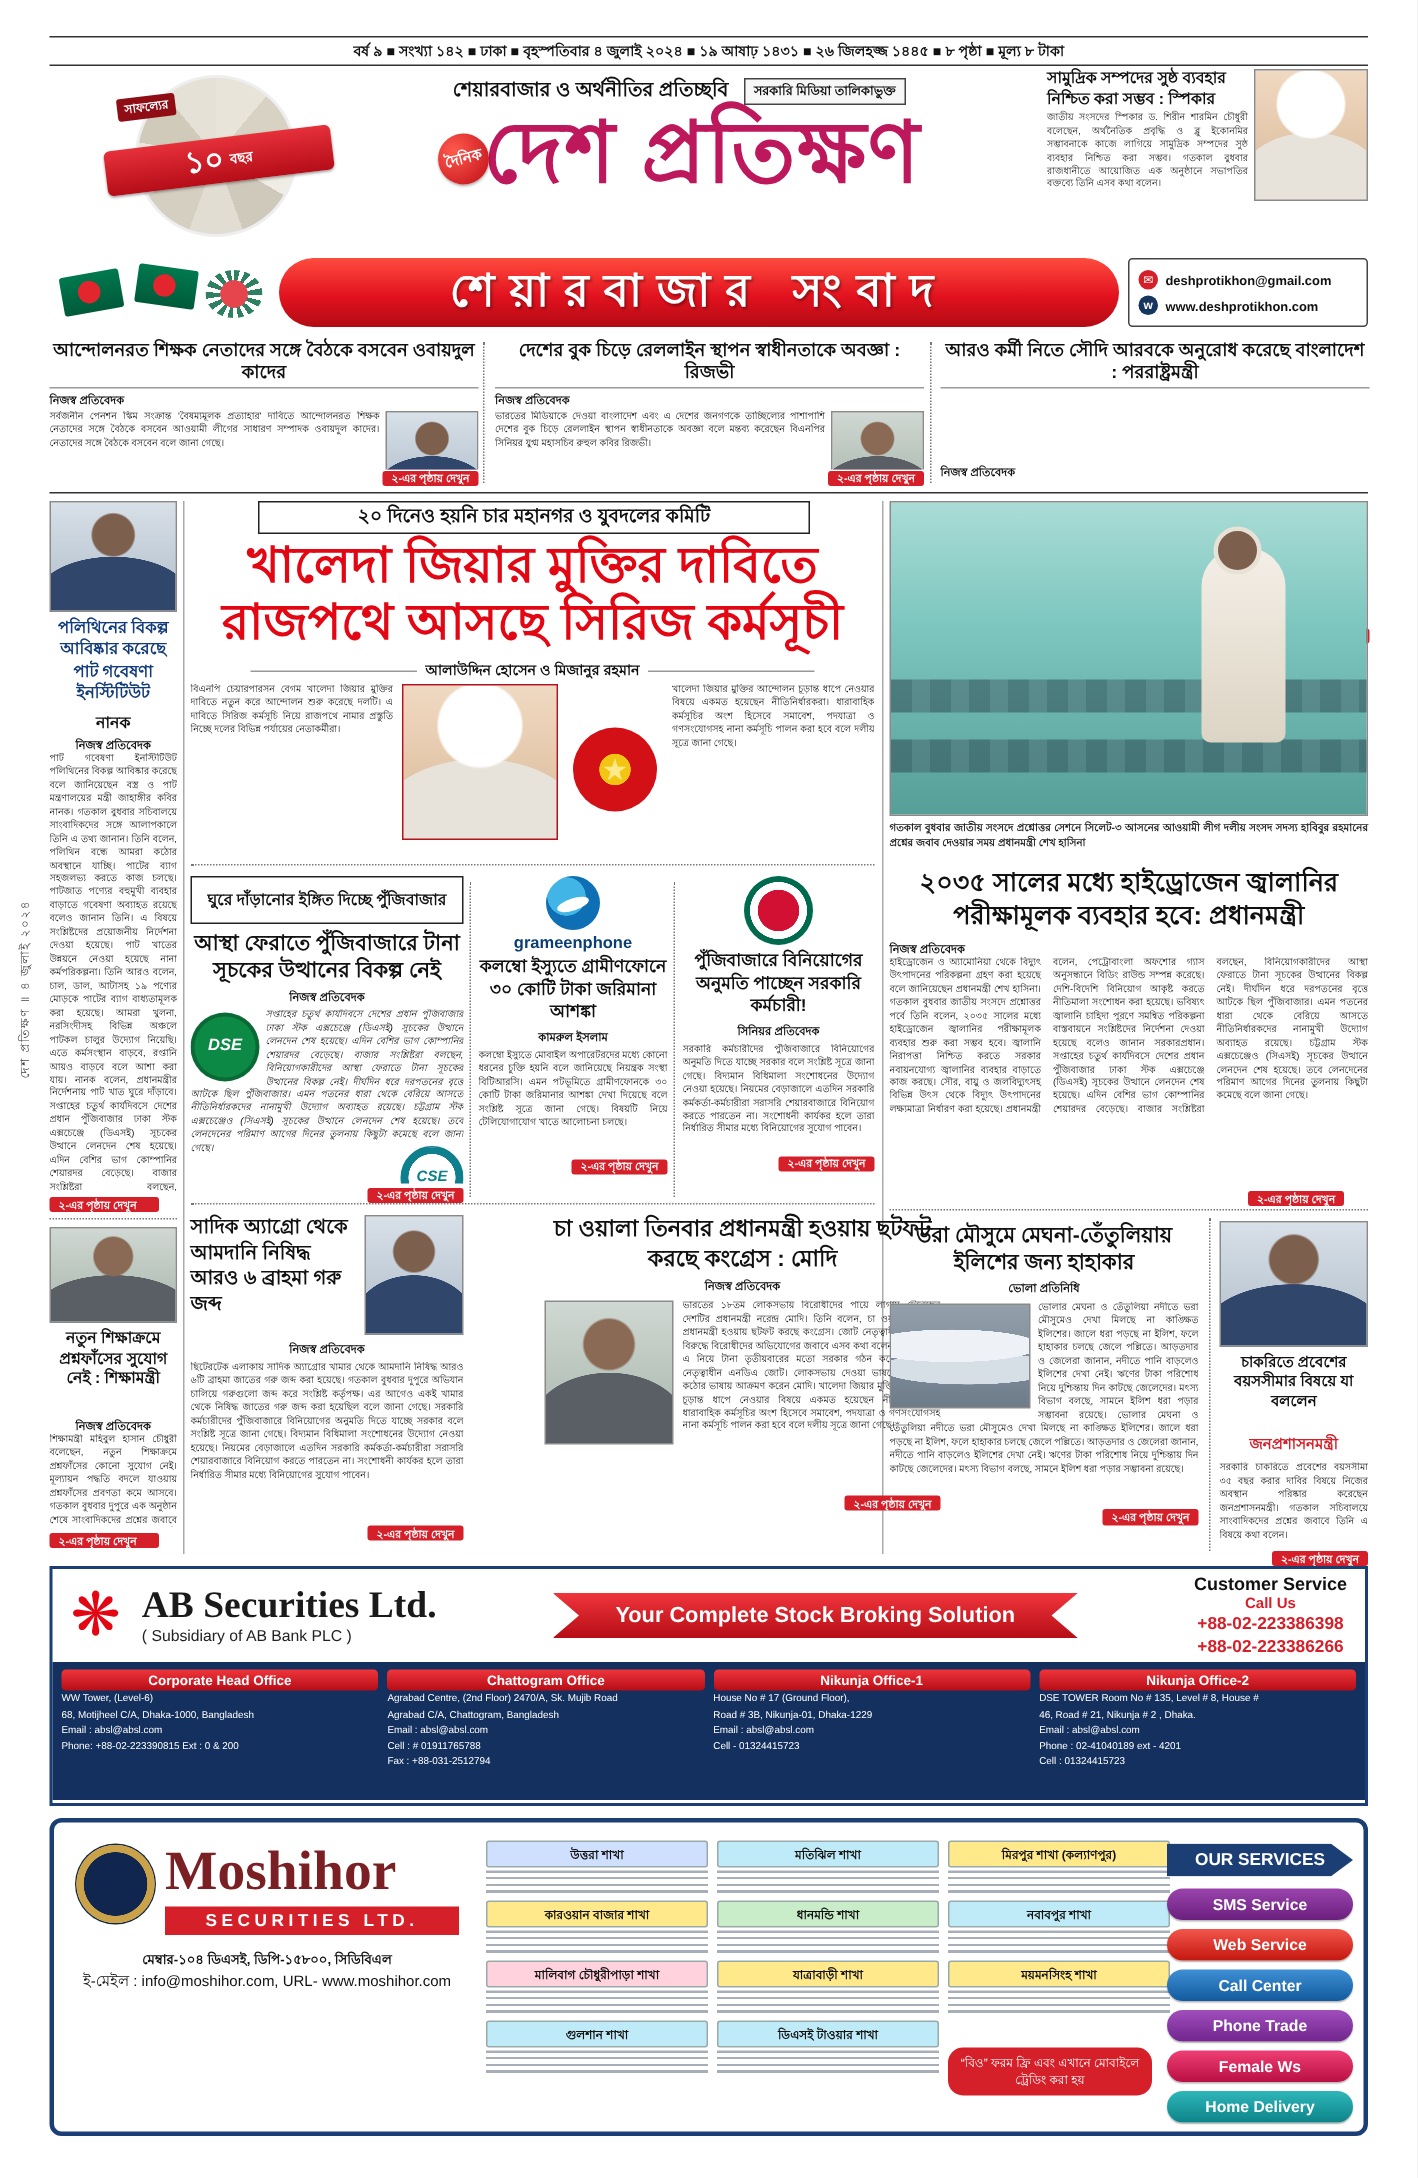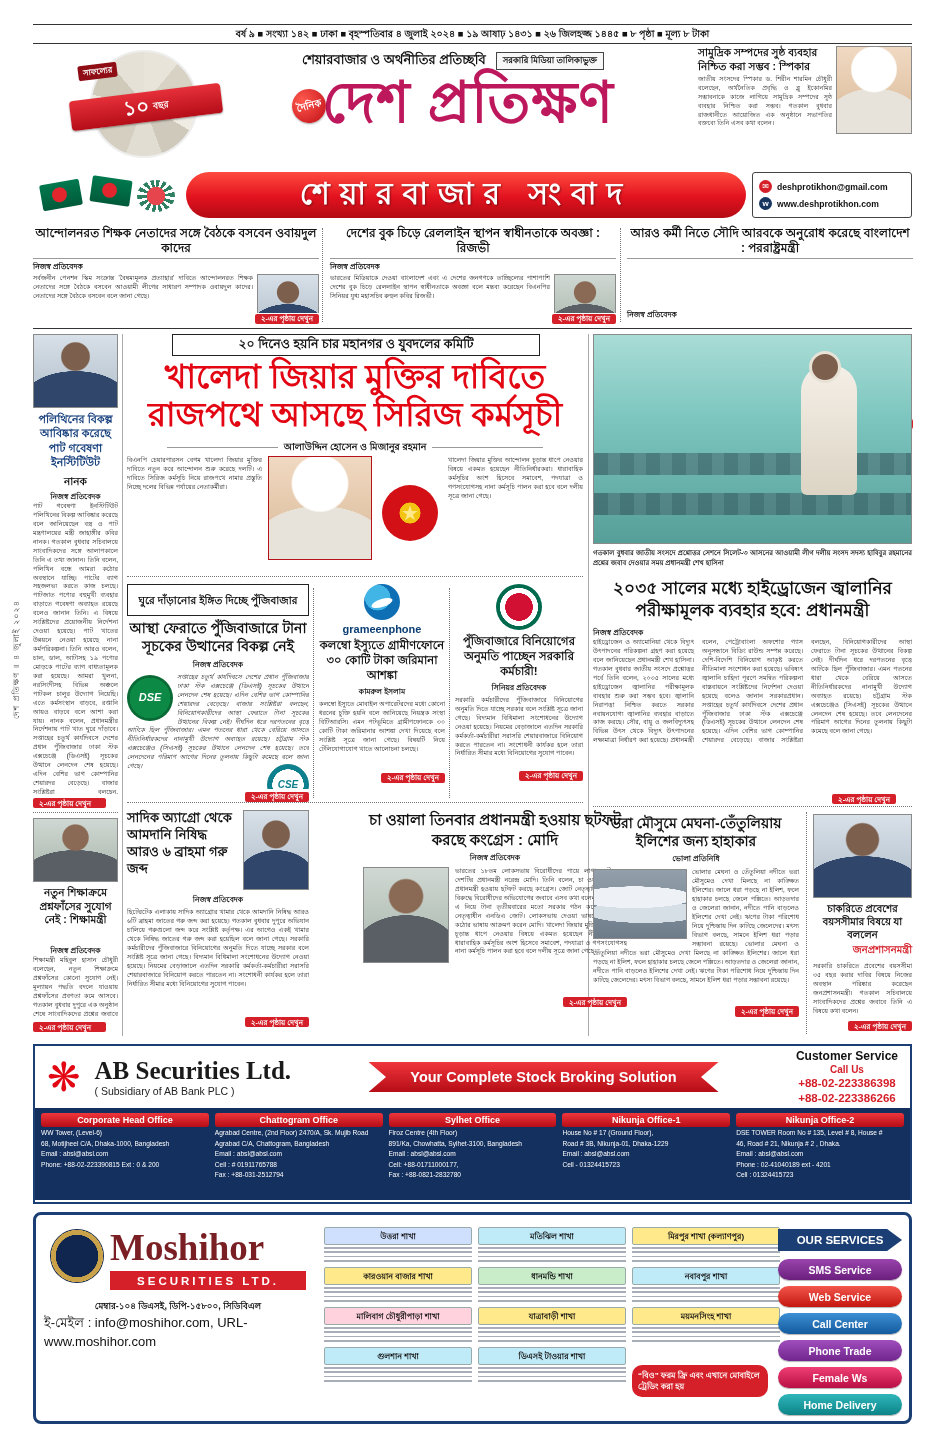--- a/index.html
+++ b/index.html
@@ -143,39 +143,39 @@
   .ab-col .ln{color:#fff;font-size:6.6px;line-height:1.45;margin-top:1px;}
 
   
   .mos{left:33px;top:1212px;width:879px;height:212px;border:3px solid #1b3f74;border-radius:8px;box-sizing:border-box;background:#fff;position:absolute;}
   .mos-logo-circle{position:absolute;left:14px;top:14px;width:54px;height:54px;border-radius:50%;
     background:radial-gradient(circle at 50% 50%,#10264f 0 55%,#caa24a 56% 68%,#10264f 69% 100%);}
   .mos-name{position:absolute;left:74px;top:14px;font-size:37px;font-weight:800;color:#7a1f23;font-family:"Liberation Serif","DejaVu Serif",serif;line-height:1;}
   .mos-bar{position:absolute;left:74px;top:56px;width:196px;height:19px;background:#d5202a;color:#fff;
     font-size:11.5px;font-weight:800;letter-spacing:3px;display:flex;align-items:center;justify-content:center;}
   .mos-member{position:absolute;left:8px;top:84px;width:268px;font-size:8.8px;font-weight:bold;text-align:center;}
-  .mos-email{position:absolute;left:8px;top:98px;width:268px;font-size:13px;}
+  .mos-email{position:absolute;left:8px;top:98px;width:268px;font-size:10px;text-align:center;}
   .mos-head{position:absolute;left:14px;top:118px;width:252px;border:1px solid #888;padding:3px 5px;}
   .mos-head .t{font-size:8.5px;font-weight:800;text-align:center;}
   .mos-head .adr{font-size:6.8px;line-height:1.45;text-align:justify;margin-top:2px;}
   .branch{margin-bottom:5px;}
   .branch .bh{font-size:8px;font-weight:800;text-align:center;border:1px solid #9aa;border-radius:2px;padding:1.5px 2px;}
   .sim{height:15px;margin-top:2px;background:repeating-linear-gradient(180deg,#8b93a0 0 1.6px,transparent 1.6px 4.4px);opacity:.75;}
   .c-cyan{background:#bfeaf8;} .c-yellow{background:#ffe98a;} .c-pink{background:#ffd2de;} .c-green{background:#c9ecc9;} .c-blue{background:#cfe0ff;}
   .mcol{position:absolute;top:12px;width:148px;}
   .svc-hd{position:absolute;left:742px;top:14px;width:124px;height:22px;background:#1b3f74;color:#fff;
     font-size:11.5px;font-weight:800;display:flex;align-items:center;justify-content:center;
     clip-path:polygon(0 0,88% 0,100% 50%,88% 100%,0 100%);}
   .svc{position:absolute;left:742px;width:124px;height:21px;border-radius:11px;color:#fff;
     font-size:10.5px;font-weight:800;display:flex;align-items:center;justify-content:center;box-shadow:0 1px 1px rgba(0,0,0,.3);}
   .svc0{background:linear-gradient(#9a44ad,#6b1f7d);} .svc1{background:linear-gradient(#f3564c,#c4170f);}
   .svc2{background:linear-gradient(#3e8fd4,#135a9e);} .svc3{background:linear-gradient(#a04ebc,#71258d);}
   .svc4{background:linear-gradient(#ef3f74,#b90f44);} .svc5{background:linear-gradient(#2fb6ba,#0c8488);}
   .badge{position:absolute;left:596px;top:150px;width:136px;background:#d5202a;color:#fff;border-radius:10px;
-    font-size:8px;font-weight:bold;padding:5px 6px;line-height:1.4;box-sizing:border-box;}
+    font-size:8px;font-weight:normal;text-align:center;padding:5px 6px;line-height:1.4;box-sizing:border-box;}
 
   .stamp{left:10px;top:600px;writing-mode:vertical-rl;transform:rotate(180deg);font-size:8px;color:#444;letter-spacing:1px;}
   .cap{font-size:6.8px;line-height:1.4;color:#222;text-align:justify;font-weight:bold;}
   .redname{color:#d5202a;font-weight:800;}
 </style>
 </head>
 <body>
 
 <div class="page">
 
@@ -260,21 +260,21 @@
     <span class="more">২-এর পৃষ্ঠায় দেখুন</span>
   </div>
   <div class="a vdot" style="left:322px;top:228px;height:94px;"></div>
   <div class="a vdot" style="left:620px;top:228px;height:94px;"></div>
   <div class="a hrule" style="left:33px;top:328px;width:879px;"></div>
 
   <div class="a vsolid" style="left:122px;top:334px;height:702px;"></div>
   <div class="a vsolid" style="left:588px;top:334px;height:702px;"></div>
 
   <div class="a ph portrait" style="left:33px;top:334px;width:85px;height:74px;"></div>
-  <div class="a ctr" style="left:33px;top:412px;width:85px;font-size:11px;font-weight:800;line-height:1.3;color:#123c7a;">পলিথিনের বিকল্প আবিষ্কার করেছে পাট গবেষণা ইনস্টিটিউট</div>
+  <div class="a ctr" style="left:33px;top:412px;width:85px;font-size:11px;font-weight:800;line-height:1.3;color:#123c7a;font-family:Liberation Serif, serif;">পলিথিনের বিকল্প আবিষ্কার করেছে পাট গবেষণা ইনস্টিটিউট</div>
   <div class="a ctr b" style="left:33px;top:474px;width:85px;font-size:10.5px;">নানক</div>
   <div class="a byline-sm ctr" style="left:33px;top:490px;width:85px;">নিজস্ব প্রতিবেদক</div>
   <div class="a body-txt clip" style="left:33px;top:502px;width:85px;height:292px;">
     <span>পাট গবেষণা ইনস্টিটিউট পলিথিনের বিকল্প আবিষ্কার করেছে বলে জানিয়েছেন বস্ত্র ও পাট মন্ত্রণালয়ের মন্ত্রী জাহাঙ্গীর কবির নানক। গতকাল বুধবার সচিবালয়ে সাংবাদিকদের সঙ্গে আলাপকালে তিনি এ তথ্য জানান। তিনি বলেন, পলিথিন বন্ধে আমরা কঠোর অবস্থানে যাচ্ছি। পাটের ব্যাগ সহজলভ্য করতে কাজ চলছে। পাটজাত পণ্যের বহুমুখী ব্যবহার বাড়াতে গবেষণা অব্যাহত রয়েছে বলেও জানান তিনি। এ বিষয়ে সংশ্লিষ্টদের প্রয়োজনীয় নির্দেশনা দেওয়া হয়েছে। পাট খাতের উন্নয়নে নেওয়া হয়েছে নানা কর্মপরিকল্পনা। তিনি আরও বলেন, চাল, ডাল, আটাসহ ১৯ পণ্যের মোড়কে পাটের ব্যাগ বাধ্যতামূলক করা হয়েছে। আমরা খুলনা, নরসিংদীসহ বিভিন্ন অঞ্চলে পাটকল চালুর উদ্যোগ নিয়েছি। এতে কর্মসংস্থান বাড়বে, রপ্তানি আয়ও বাড়বে বলে আশা করা যায়। নানক বলেন, প্রধানমন্ত্রীর নির্দেশনায় পাট খাত ঘুরে দাঁড়াবে।</span> <span>সপ্তাহের চতুর্থ কার্যদিবসে দেশের প্রধান পুঁজিবাজার ঢাকা স্টক এক্সচেঞ্জে (ডিএসই) সূচকের উত্থানে লেনদেন শেষ হয়েছে। এদিন বেশির ভাগ কোম্পানির শেয়ারদর বেড়েছে। বাজার সংশ্লিষ্টরা বলছেন, বিনিয়োগকারীদের আস্থা ফেরাতে টানা সূচকের উত্থানের বিকল্প নেই। দীর্ঘদিন ধরে দরপতনের বৃত্তে আটকে ছিল পুঁজিবাজার। এমন পতনের ধারা থেকে বেরিয়ে আসতে নীতিনির্ধারকদের নানামুখী উদ্যোগ অব্যাহত রয়েছে। চট্টগ্রাম স্টক এক্সচেঞ্জেও (সিএসই) সূচকের উত্থানে লেনদেন শেষ হয়েছে। তবে লেনদেনের পরিমাণ আগের দিনের তুলনায় কিছুটা কমেছে বলে জানা গেছে।</span>
   </div>
   <span class="a more" style="left:33px;top:798px;width:73px;box-sizing:border-box;">২-এর পৃষ্ঠায় দেখুন</span>
   <div class="a hdot" style="left:33px;top:812px;width:85px;"></div>
   <div class="a ph portrait2" style="left:33px;top:818px;width:85px;height:64px;"></div>
   <div class="a ctr" style="left:33px;top:886px;width:85px;font-size:10.5px;font-weight:800;line-height:1.3;">নতুন শিক্ষাক্রমে প্রশ্নফাঁসের সুযোগ নেই : শিক্ষামন্ত্রী</div>
   <div class="a byline-sm ctr" style="left:33px;top:944px;width:85px;">নিজস্ব প্রতিবেদক</div>
@@ -378,21 +378,21 @@
     <div class="body-txt clip" style="height:134px;margin-top:3px;">
       <span class="ph ph-fish" style="float:left;width:94px;height:70px;margin:1px 5px 2px 0;display:block;"></span>
       <span>ভোলার মেঘনা ও তেঁতুলিয়া নদীতে ভরা মৌসুমেও দেখা মিলছে না কাঙ্ক্ষিত ইলিশের। জালে ধরা পড়ছে না ইলিশ, ফলে হাহাকার চলছে জেলে পল্লিতে। আড়তদার ও জেলেরা জানান, নদীতে পানি বাড়লেও ইলিশের দেখা নেই। ঋণের টাকা পরিশোধ নিয়ে দুশ্চিন্তায় দিন কাটছে জেলেদের। মৎস্য বিভাগ বলছে, সামনে ইলিশ ধরা পড়ার সম্ভাবনা রয়েছে।</span> <span>ভোলার মেঘনা ও তেঁতুলিয়া নদীতে ভরা মৌসুমেও দেখা মিলছে না কাঙ্ক্ষিত ইলিশের। জালে ধরা পড়ছে না ইলিশ, ফলে হাহাকার চলছে জেলে পল্লিতে। আড়তদার ও জেলেরা জানান, নদীতে পানি বাড়লেও ইলিশের দেখা নেই। ঋণের টাকা পরিশোধ নিয়ে দুশ্চিন্তায় দিন কাটছে জেলেদের। মৎস্য বিভাগ বলছে, সামনে ইলিশ ধরা পড়ার সম্ভাবনা রয়েছে।</span>
     </div>
     <span class="more" style="margin-top:4px;">২-এর পৃষ্ঠায় দেখুন</span>
   </div>
 
   <div class="a" style="left:813px;top:814px;width:99px;">
     <div class="ph portrait" style="width:99px;height:84px;"></div>
     <div class="ctr" style="font-size:10px;font-weight:800;line-height:1.3;margin-top:4px;">চাকরিতে প্রবেশের বয়সসীমার বিষয়ে যা বললেন</div>
-    <div class="ctr redname" style="font-size:10px;margin-top:1px;text-align:right;">জনপ্রশাসনমন্ত্রী</div>
+    <div class="ctr redname" style="font-size:10px;margin-top:14px;">জনপ্রশাসনমন্ত্রী</div>
     <div class="body-txt clip" style="height:56px;margin-top:3px;">সরকারি চাকরিতে প্রবেশের বয়সসীমা ৩৫ বছর করার দাবির বিষয়ে নিজের অবস্থান পরিষ্কার করেছেন জনপ্রশাসনমন্ত্রী। গতকাল সচিবালয়ে সাংবাদিকদের প্রশ্নের জবাবে তিনি এ বিষয়ে কথা বলেন।</div>
     <span class="more" style="margin-top:3px;">২-এর পৃষ্ঠায় দেখুন</span>
   </div>
 
   <div class="a ab">
     <div class="ab-top">
       <span class="ab-logo">❋</span>
       <div>
         <div class="ab-name">AB Securities Ltd.</div>
         <div class="ab-sub">( Subsidiary of AB Bank PLC )</div>
@@ -415,28 +415,20 @@
       </div>
       <div class="ab-col">
         <div class="hd">Chattogram Office</div>
         <div class="ln">Agrabad Centre, (2nd Floor) 2470/A, Sk. Mujib Road</div>
         <div class="ln">Agrabad C/A, Chattogram, Bangladesh</div>
         <div class="ln">Email : absl@absl.com</div>
         <div class="ln">Cell : # 01911765788</div>
         <div class="ln">Fax : +88-031-2512794</div>
       </div>
       <div class="ab-col">
-        <div class="hd">Sylhet Office</div>
-        <div class="ln">Firoz Centre (4th Floor)</div>
-        <div class="ln">891/Ka, Chowhatta, Sylhet-3100, Bangladesh</div>
-        <div class="ln">Email : absl@absl.com</div>
-        <div class="ln">Cell: +88-01711000177,</div>
-        <div class="ln">Fax : +88-0821-2832780</div>
-      </div>
-      <div class="ab-col">
         <div class="hd">Nikunja Office-1</div>
         <div class="ln">House No # 17 (Ground Floor),</div>
         <div class="ln">Road # 3B, Nikunja-01, Dhaka-1229</div>
         <div class="ln">Email : absl@absl.com</div>
         <div class="ln">Cell - 01324415723</div>
       </div>
       <div class="ab-col">
         <div class="hd">Nikunja Office-2</div>
         <div class="ln">DSE TOWER  Room No # 135, Level # 8, House #</div>
         <div class="ln">46, Road # 21, Nikunja # 2 , Dhaka.</div>

